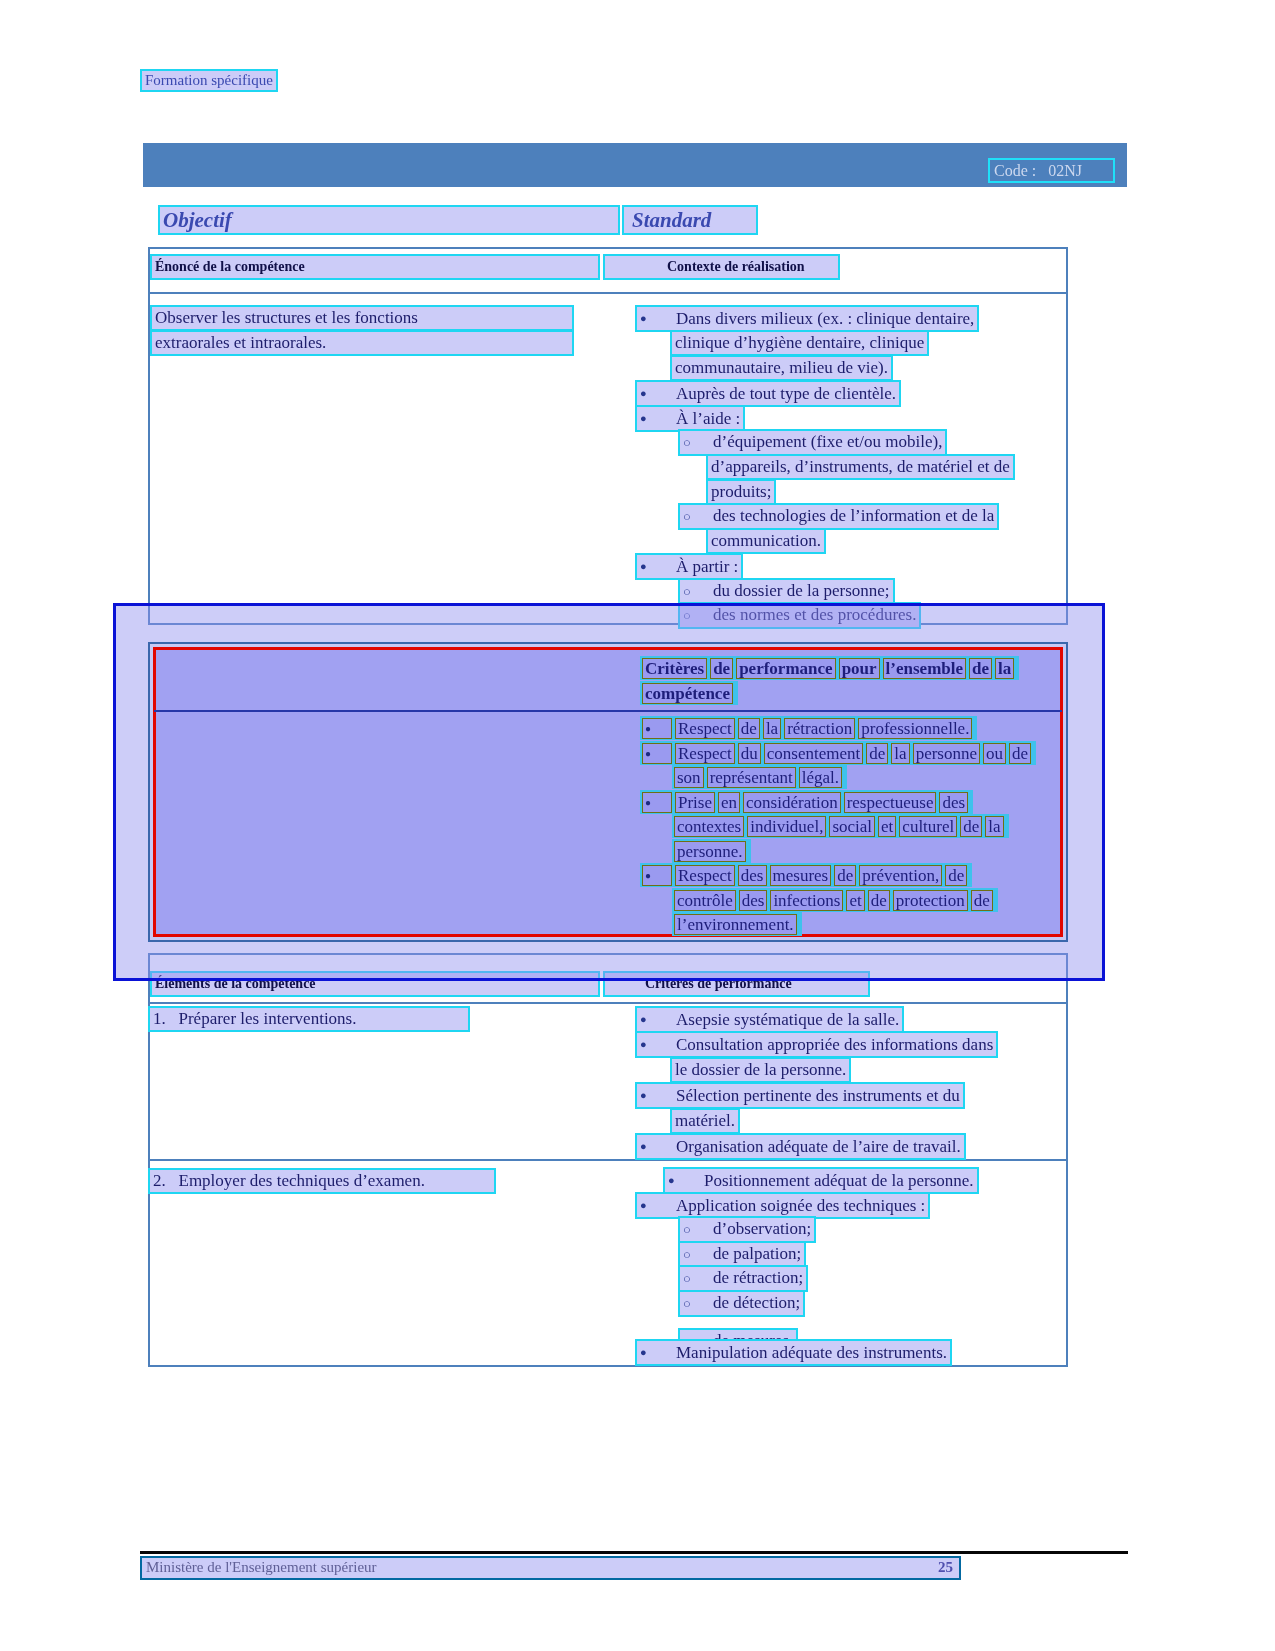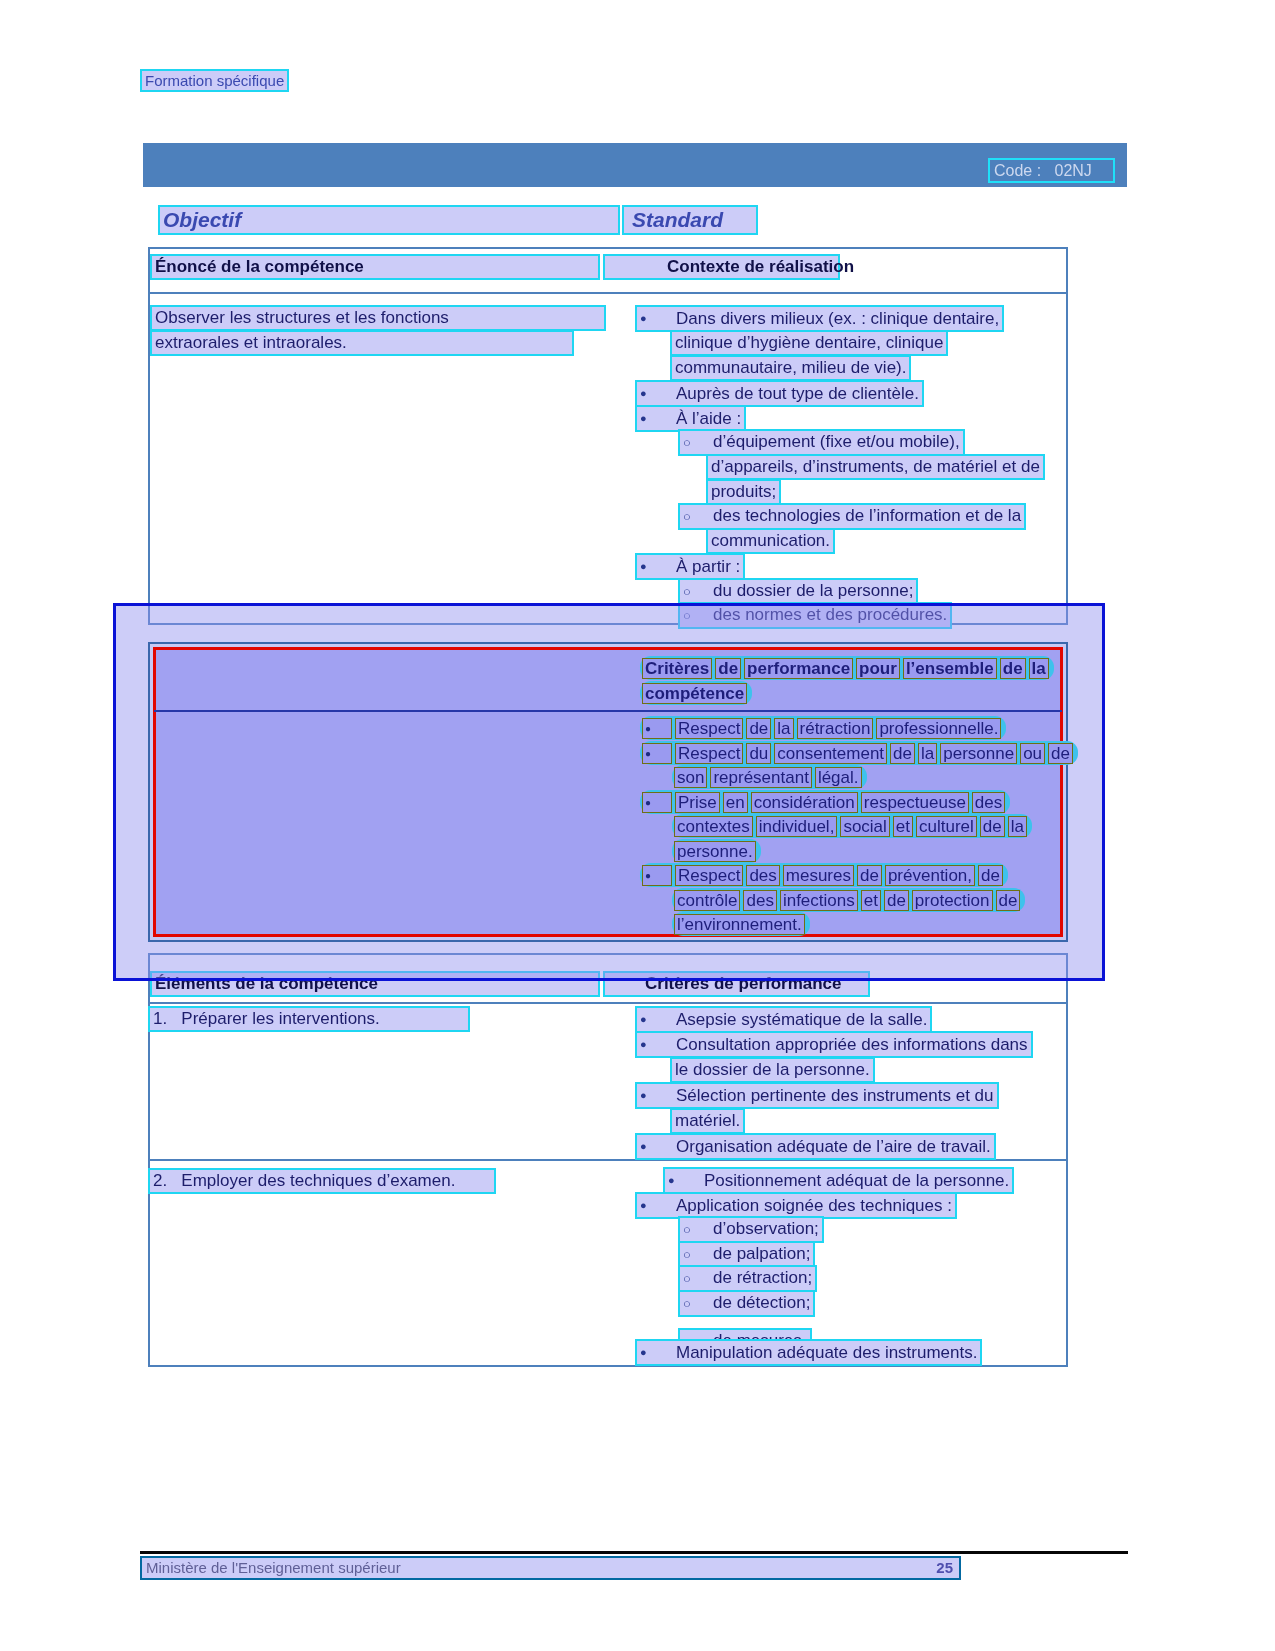--- a/index.html
+++ b/index.html
@@ -1,39 +1,39 @@
 <!DOCTYPE html>
 <html><head>
 <meta charset="utf-8">
 <style>
   html,body{margin:0;padding:0;background:#ffffff;}
   #canvas{position:relative;width:1275px;height:1651px;background:#ffffff;
-          font-family:Liberation Sans, sans-serif;overflow:hidden;}
+          font-family:Liberation Serif, serif;overflow:hidden;}
   
   .hl{display:inline-block;background:#ccccf8;border:2px solid #1fd6f2;
       padding:1px 3px;color:#1d1d6b;font-size:17px;line-height:20px;white-space:pre;
       box-sizing:border-box;}
   .row{position:absolute;white-space:nowrap;z-index:2;}
   .bullet{display:inline-block;width:36px;color:#26368e;font-size:11px;vertical-align:2px;}
   .subbullet{display:inline-block;width:30px;color:#26368e;font-size:13px;}
-  .hdr-text{font-weight:bold;color:#101048;font-size:17px;}
+  .hdr-text{font-weight:bold;color:#101048;font-size:14px;}
   .title-text{font-weight:bold;font-style:italic;color:#3a49b0;font-size:21px;line-height:24px;}
   .tbl{position:absolute;border:2px solid #4d80bc;box-sizing:border-box;background:transparent;z-index:1;}
   .hline{position:absolute;height:2px;background:#4d80bc;z-index:1;}
   
   .overlay{position:absolute;left:113px;top:603px;width:992px;height:378px;
            background:rgba(144,144,240,0.45);border:3px solid #0a12d6;
            box-sizing:border-box;z-index:5;}
   
   .section{position:absolute;left:148px;top:642px;width:920px;height:300px;
            border:2px solid #3a67ac;background:#c7c9f5;box-sizing:border-box;z-index:6;}
   .section-inner{position:absolute;left:3px;top:3px;right:3px;bottom:3px;
                  border:3px solid #e20600;background:#a1a1f2;}
   .srow{position:absolute;white-space:nowrap;z-index:7;}
-  .strip{display:inline-block;background:#3ec2ec;padding:2px 2px 1px 2px;border-radius:11px;}
+  .strip{display:inline-block;background:#3ec2ec;padding:2px 2px 1px 2px;}
   .w{display:inline-block;background:#9a9af0;border:1px solid #6f6f15;color:#1e1e7a;
      font-size:17px;line-height:19px;padding:0 2px;margin-right:3px;white-space:pre;}
   .wb{font-weight:bold;}
   .wmark{width:24px;color:#1c2a80;font-size:10px;vertical-align:2px;}
   .sec-div{position:absolute;left:154px;top:710px;width:908px;height:2px;background:#2737a8;z-index:7;}
   
   .bar{position:absolute;left:143px;top:143px;width:984px;height:44px;background:#4d80bc;z-index:1;}
   .code-box{position:absolute;left:845px;top:15px;width:127px;height:25px;border:2px solid #1fe0f8;
             color:#cdd8ef;font-size:16px;line-height:21px;white-space:pre;box-sizing:border-box;padding-left:4px;}
   
@@ -67,21 +67,21 @@
   <div class="hline" style="left:150px;top:292px;width:916px;"></div>
 
   <div class="row" style="left:150px;top:254px;">
     <span class="hl hdr-text" style="width:450px;">Énoncé de la compétence</span>
   </div>
   <div class="row" style="left:603px;top:254px;">
     <span class="hl hdr-text" style="width:237px;padding-left:62px;">Contexte de réalisation</span>
   </div>
 
   <div class="row" style="left:150px;top:305px;">
-    <span class="hl" style="width:456px;">Observer les structures et les fonctions</span>
+    <span class="hl" style="width:424px;">Observer les structures et les fonctions</span>
   </div>
   <div class="row" style="left:150px;top:330px;">
     <span class="hl" style="width:424px;">extraorales et intraorales.</span>
   </div>
 
   <div class="row" style="left:635px;top:305px;"><span class="hl"><span class="bullet">●</span><span>Dans divers milieux (ex. : clinique dentaire,</span></span></div>
   <div class="row" style="left:670px;top:330px;"><span class="hl">clinique d’hygiène dentaire, clinique</span></div>
   <div class="row" style="left:670px;top:355px;"><span class="hl">communautaire, milieu de vie).</span></div>
   <div class="row" style="left:635px;top:380px;"><span class="hl"><span class="bullet">●</span><span>Auprès de tout type de clientèle.</span></span></div>
   <div class="row" style="left:635px;top:405px;"><span class="hl"><span class="bullet">●</span><span>À l’aide :</span></span></div>

